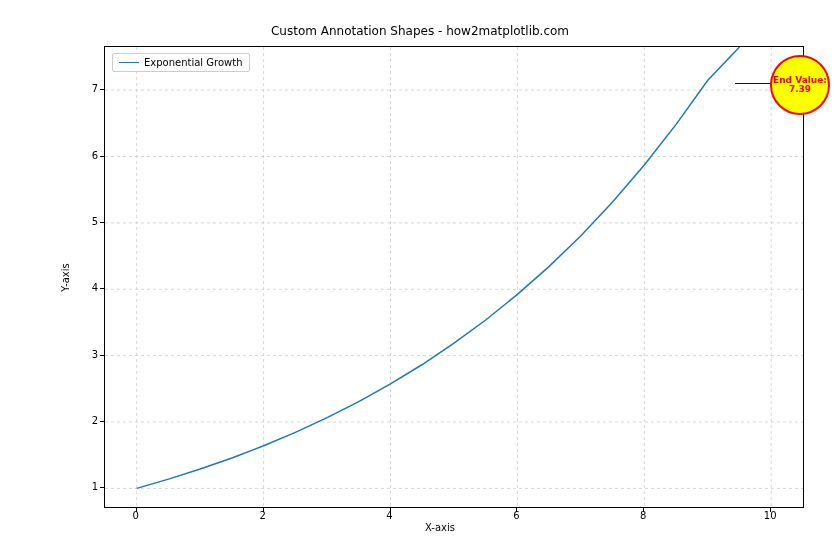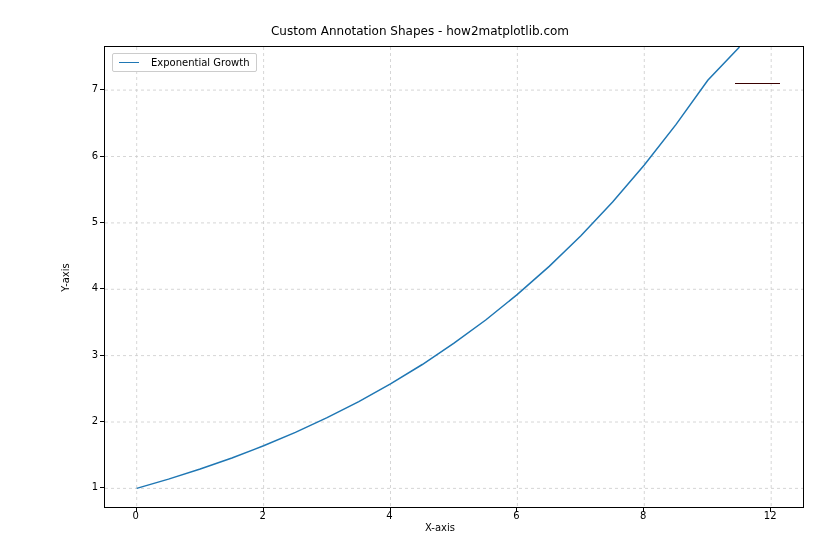--- a/index.html
+++ b/index.html
@@ -71,21 +71,21 @@
   .legend {
     position: absolute;
     left: 112px;
     top: 53px;
     background: #fff;
     border: 1px solid #cccccc;
     padding: 3px 6px;
     font-size: 10px;
     display: flex;
     align-items: center;
-    gap: 12px;
+    gap: 5px;
     border-radius: 2px;
   }
   .legend .swatch {
     width: 20px;
     height: 0;
     border-top: 1.5px solid #1f77b4;
   }
   .annotation {
     position: absolute;
     width: 60px;
@@ -186,21 +186,21 @@
   <div class="xtick" style="left:135.7px">0</div>
   <div class="tickmark" style="left:262.6px; top:508px; width:1px; height:4px"></div>
   <div class="xtick" style="left:262.6px">2</div>
   <div class="tickmark" style="left:389.5px; top:508px; width:1px; height:4px"></div>
   <div class="xtick" style="left:389.5px">4</div>
   <div class="tickmark" style="left:516.4px; top:508px; width:1px; height:4px"></div>
   <div class="xtick" style="left:516.4px">6</div>
   <div class="tickmark" style="left:643.3px; top:508px; width:1px; height:4px"></div>
   <div class="xtick" style="left:643.3px">8</div>
   <div class="tickmark" style="left:770.2px; top:508px; width:1px; height:4px"></div>
-  <div class="xtick" style="left:770.2px">12</div>
+  <div class="xtick" style="left:770.2px">10</div>
 
   <div class="tickmark" style="left:100px; top:487.4px; width:4px; height:1px"></div>
   <div class="ytick" style="top:487.4px">1</div>
   <div class="tickmark" style="left:100px; top:421.0px; width:4px; height:1px"></div>
   <div class="ytick" style="top:421.0px">2</div>
   <div class="tickmark" style="left:100px; top:354.6px; width:4px; height:1px"></div>
   <div class="ytick" style="top:354.6px">3</div>
   <div class="tickmark" style="left:100px; top:288.3px; width:4px; height:1px"></div>
   <div class="ytick" style="top:288.3px">4</div>
   <div class="tickmark" style="left:100px; top:221.9px; width:4px; height:1px"></div>
@@ -215,14 +215,20 @@
     <span>Y-axis</span>
   </div>
 
   <div class="legend">
     <div class="swatch"></div>
     <span>Exponential Growth</span>
   </div>
 
   <div class="arrow" style="left:735px; top:83px; width:45px"></div>
 
+  <div class="annotation" style="left:770px; top:55px">
+    <div>
+      <span>End Value:</span><br>
+      <span>7.39</span>
+    </div>
+  </div>
 
 </div>
 
 </body></html>

